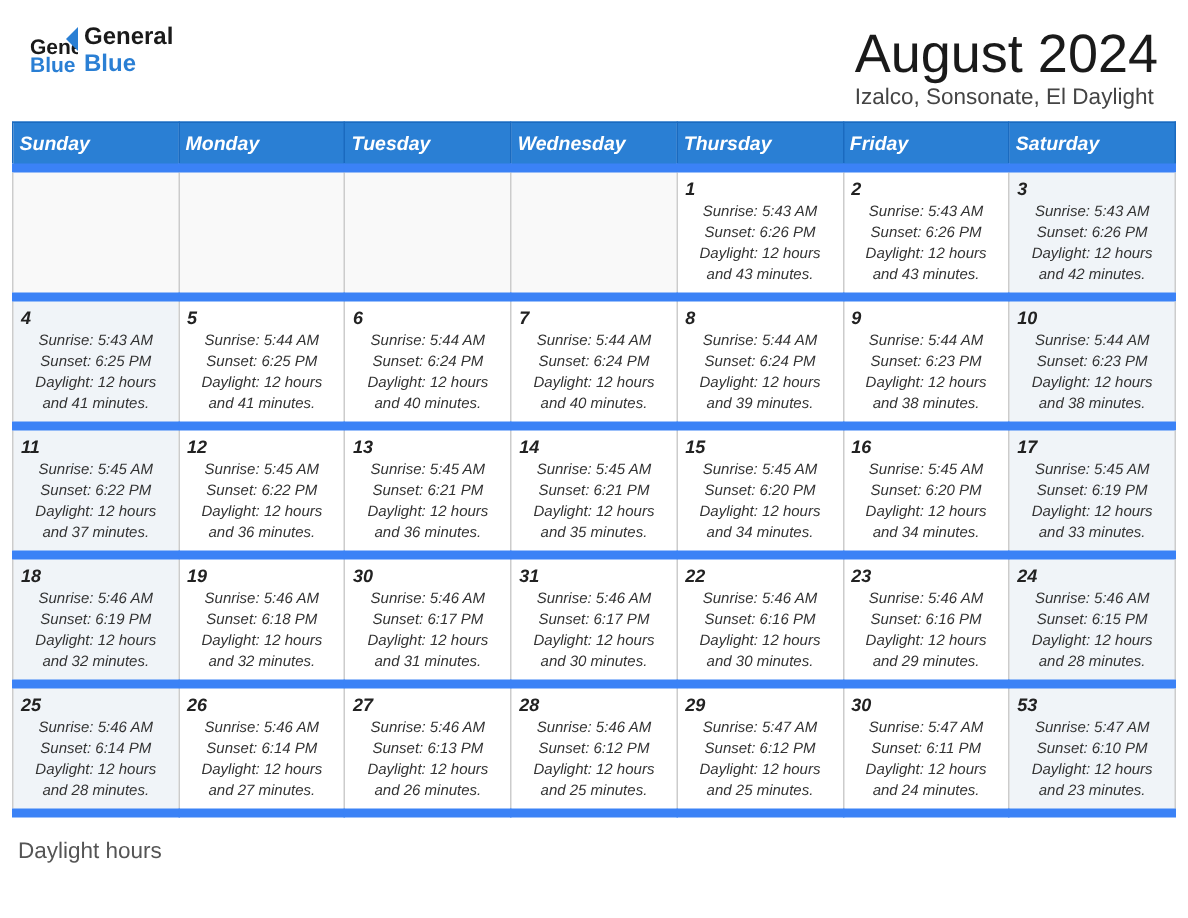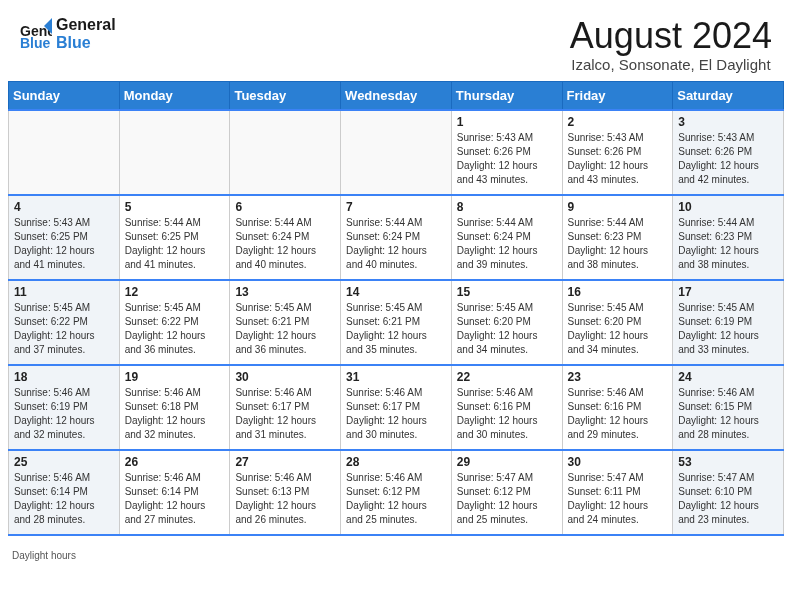--- a/index.html
+++ b/index.html
@@ -19,21 +19,21 @@
     .logo {
       display: flex;
       align-items: center;
     }
     .logo-icon {
       width: 32px;
       height: 32px;
       margin-right: 4px;
     }
     .title-area {
-      text-align: center;
+      text-align: left;
       margin-left: 36px;
     }
     .month-year {
       font-size: 36px;
       font-weight: 300;
       color: #1a1a1a;
       line-height: 1.1;
     }
     .location {
       font-size: 15px;
@@ -74,22 +74,23 @@
     .day-num {
       font-weight: bold;
       font-size: 12px;
       display: block;
       margin-bottom: 2px;
     }
     .day-info {
       font-size: 10px;
       color: #333;
       line-height: 1.4;
-    }
-    tr { border-bottom: 2px solid #3b82f6; }
+      text-align: center;
+    }
+    tr { border-bottom: 6px solid #3b82f6; font-style: italic; }
     .week-row td { height: 85px; }
   </style>
 </head>
 <body>
 
 <div class="header">
   <div class="logo">
     <svg class="logo-icon" viewBox="0 0 32 32">
       <text x="0" y="18" font-size="14" font-weight="bold" fill="#1a1a1a">General</text>
       <text x="0" y="30" font-size="14" font-weight="bold" fill="#2a7fd4">Blue</text>
@@ -348,15 +349,15 @@
             <div class="day-info" style="white-space: pre-wrap;">Sunrise: 5:47 AM
 Sunset: 6:10 PM
 Daylight: 12 hours
 and 23 minutes.</div>
           </td>
         </tr>
       </tbody>
   </table>
 </div>
 
-<div style="padding: 6px 12px; font-size: 10px; color: #555;">
+<div style="padding: 6px 12px; font-size: 15px; color: #555;">
   <span>Daylight hours</span>
 </div>
 
 </body></html>

